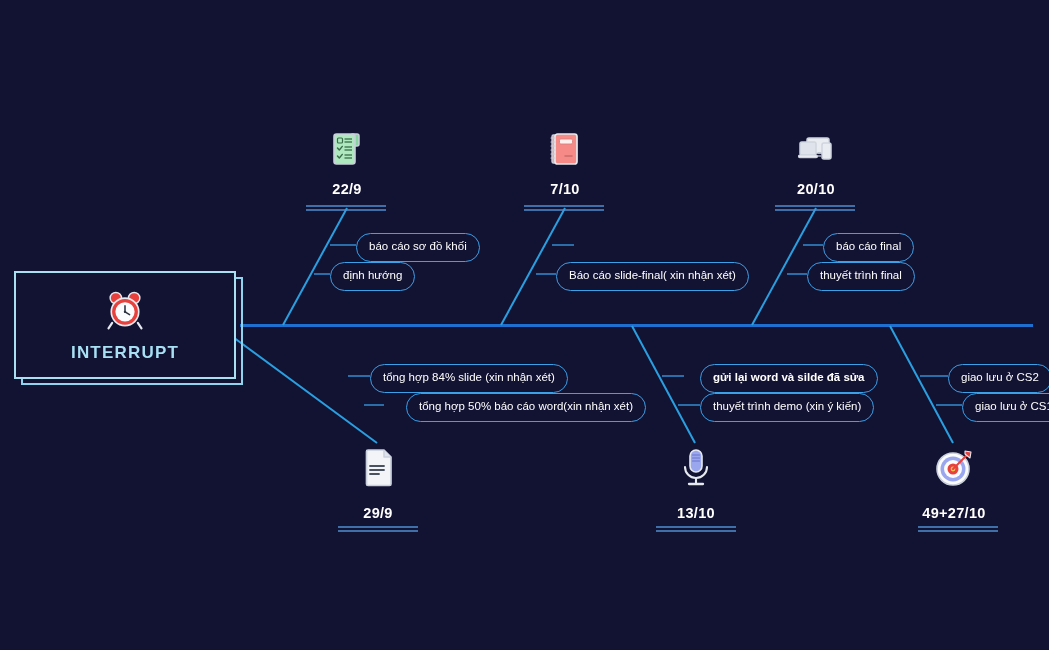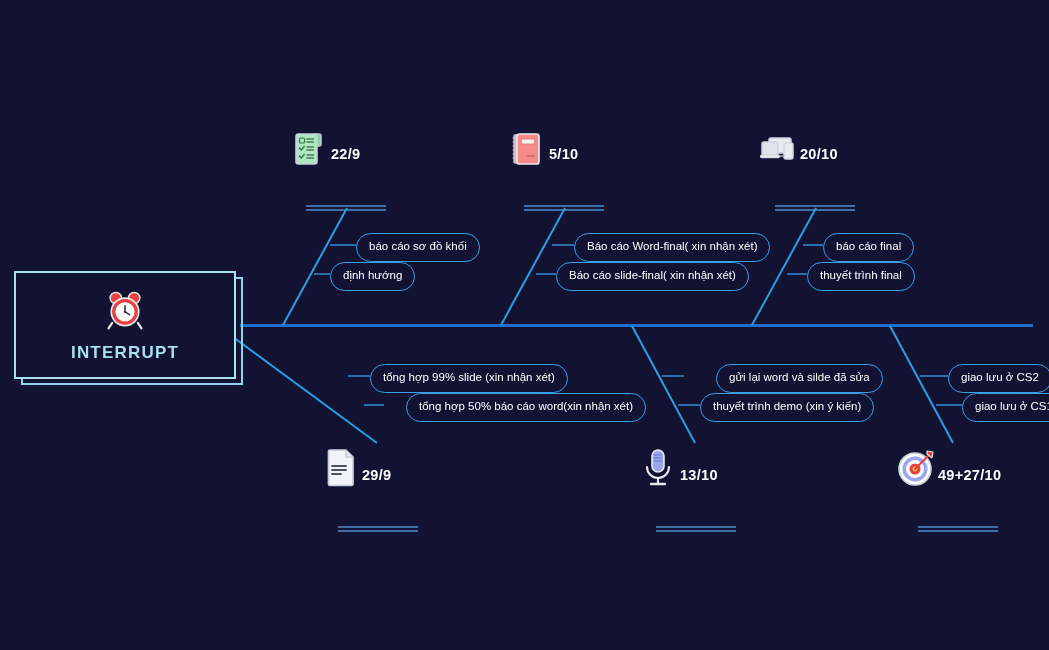--- a/index.html
+++ b/index.html
@@ -47,23 +47,24 @@
     font-size: 17px;
     font-weight: bold;
     letter-spacing: 1.2px;
     margin-top: 11px;
   }
 
   
   .node {
     position: absolute;
     display: flex;
-    flex-direction: row;
+    flex-direction: column;
     align-items: center;
     width: 120px;
+    justify-content: flex-end;
   }
   .node .date {
     color: #ffffff;
     font-size: 14.5px;
     font-weight: bold;
     letter-spacing: 0.3px;
   }
   .node-icon {
     width: 44px;
     height: 44px;
@@ -187,53 +188,52 @@
       <line x1="22" y1="29" x2="29" y2="29" stroke="#c96d6b" stroke-width="1.6" stroke-linecap="round"></line>
       <g stroke="#c9cfdb" stroke-width="1.2" stroke-linecap="round">
         <line x1="8" y1="11" x2="12" y2="11"></line>
         <line x1="8" y1="15" x2="12" y2="15"></line>
         <line x1="8" y1="19" x2="12" y2="19"></line>
         <line x1="8" y1="23" x2="12" y2="23"></line>
         <line x1="8" y1="27" x2="12" y2="27"></line>
         <line x1="8" y1="31" x2="12" y2="31"></line>
       </g>
     </svg>
-    <div class="date">5/10</div>
-  </div>
-  <div class="pill" style="left:574px; top:233px;">Báo cáo Word-final( xin nhận xét)</div>
+    <div class="date">7/10</div>
+  </div>
   <div class="pill" style="left:556px; top:262px;">Báo cáo slide-final( xin nhận xét)</div>
 
   <div class="node node-top" style="left:756px; top:127px;">
     <svg class="node-icon" viewBox="0 0 44 44">
       <rect x="13" y="11" width="22" height="15" rx="2" fill="#e9ecf1" stroke="#cfd5de" stroke-width="1.5"></rect>
       <rect x="6" y="15" width="16" height="13" rx="1.8" fill="#dfe4ec" stroke="#cfd5de" stroke-width="1.5"></rect>
       <rect x="4.5" y="28" width="19" height="2.6" rx="1.3" fill="#e9ecf1" stroke="#cfd5de" stroke-width="1.2"></rect>
       <rect x="28" y="16" width="9" height="16" rx="2" fill="#e9ecf1" stroke="#cfd5de" stroke-width="1.5"></rect>
       <line x1="24" y1="26" x2="27" y2="26" stroke="#b9c0cb" stroke-width="1.4"></line>
       <line x1="24" y1="29" x2="27" y2="29" stroke="#b9c0cb" stroke-width="1.4"></line>
     </svg>
     <div class="date">20/10</div>
   </div>
   <div class="pill" style="left:823px; top:233px;">báo cáo final</div>
   <div class="pill" style="left:807px; top:262px;">thuyết trình final</div>
 
-  <div class="pill" style="left:370px; top:364px;">tổng hợp 99% slide (xin nhận xét)</div>
+  <div class="pill" style="left:370px; top:364px;">tổng hợp 84% slide (xin nhận xét)</div>
   <div class="pill" style="left:406px; top:393px;">tổng hợp 50% báo cáo word(xin nhận xét)</div>
   <div class="node node-bottom" style="left:318px; top:445px;">
     <svg class="node-icon" viewBox="0 0 44 44">
       <path d="M12 5 h16 l7 7 v27 a1.5 1.5 0 0 1 -1.5 1.5 h-21.5 a1.5 1.5 0 0 1 -1.5 -1.5 v-32.5 a1.5 1.5 0 0 1 1.5 -1.5 z" fill="#f2f4f7" stroke="#c9cfdb" stroke-width="1.7" stroke-linejoin="round"></path>
       <path d="M28 5 v7 h7" fill="#dfe4ec" stroke="#c9cfdb" stroke-width="1.5" stroke-linejoin="round"></path>
       <line x1="14" y1="21" x2="28" y2="21" stroke="#4a5160" stroke-width="1.8" stroke-linecap="round"></line>
       <line x1="14" y1="25" x2="28" y2="25" stroke="#4a5160" stroke-width="1.8" stroke-linecap="round"></line>
       <line x1="14" y1="29" x2="23" y2="29" stroke="#4a5160" stroke-width="1.8" stroke-linecap="round"></line>
     </svg>
     <div class="date">29/9</div>
   </div>
 
-  <div class="pill" style="left:716px; top:364px;">gửi lại word và silde đã sửa</div>
+  <div class="pill" style="left:700px; top:364px;font-weight:bold;">gửi lại word và silde đã sửa</div>
   <div class="pill" style="left:700px; top:393px;">thuyết trình demo (xin ý kiến)</div>
   <div class="node node-bottom" style="left:636px; top:445px;">
     <svg class="node-icon" viewBox="0 0 44 44">
       <rect x="16" y="5" width="12" height="22" rx="6" fill="#9aa6ee" stroke="#e6e9ee" stroke-width="1.6"></rect>
       <g stroke="#6b77cc" stroke-width="1.1" stroke-linecap="round">
         <line x1="18.5" y1="10" x2="25.5" y2="10"></line>
         <line x1="18.5" y1="13" x2="25.5" y2="13"></line>
         <line x1="18.5" y1="16" x2="25.5" y2="16"></line>
       </g>
       <path d="M11 22 a11 11 0 0 0 22 0" fill="none" stroke="#e6e9ee" stroke-width="2.1" stroke-linecap="round"></path>

